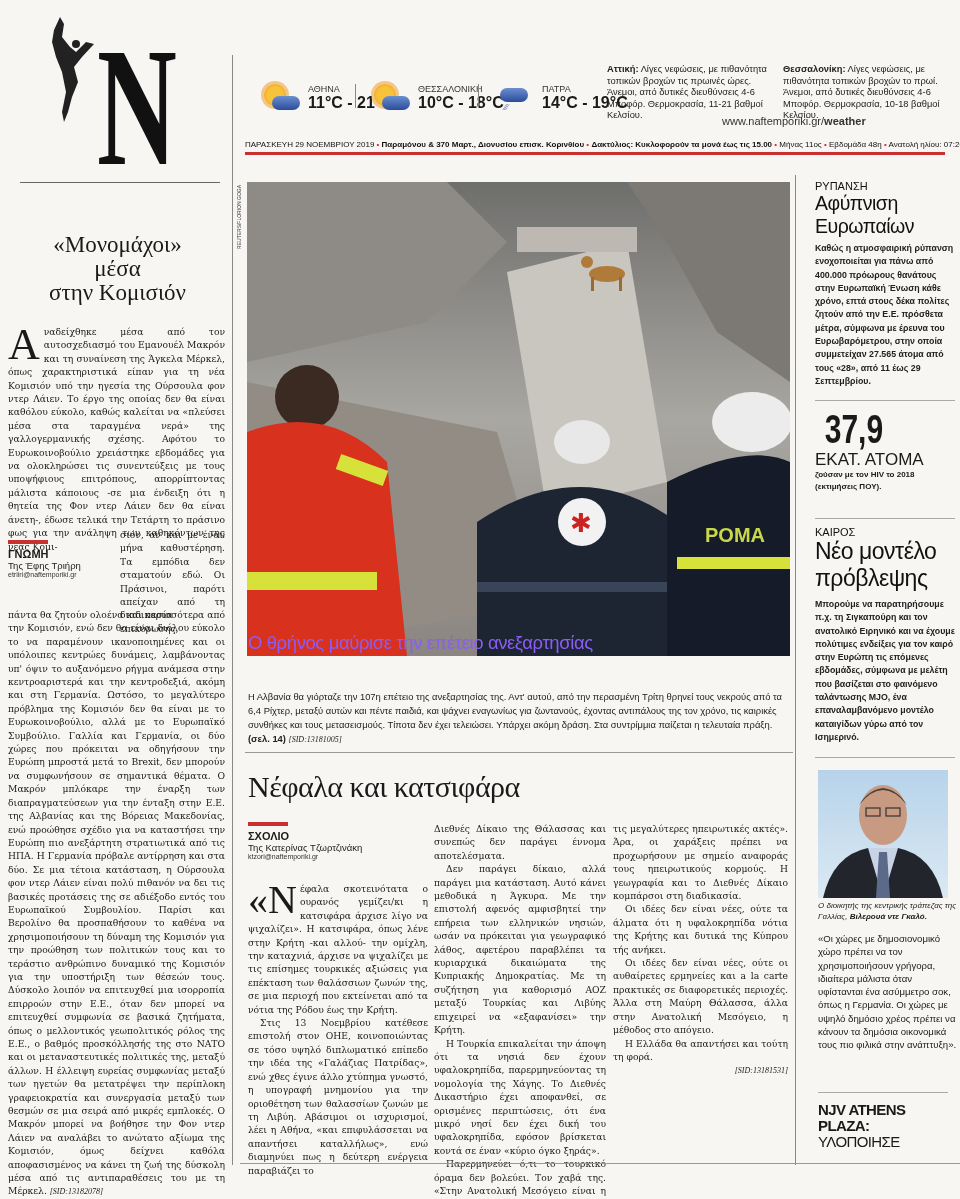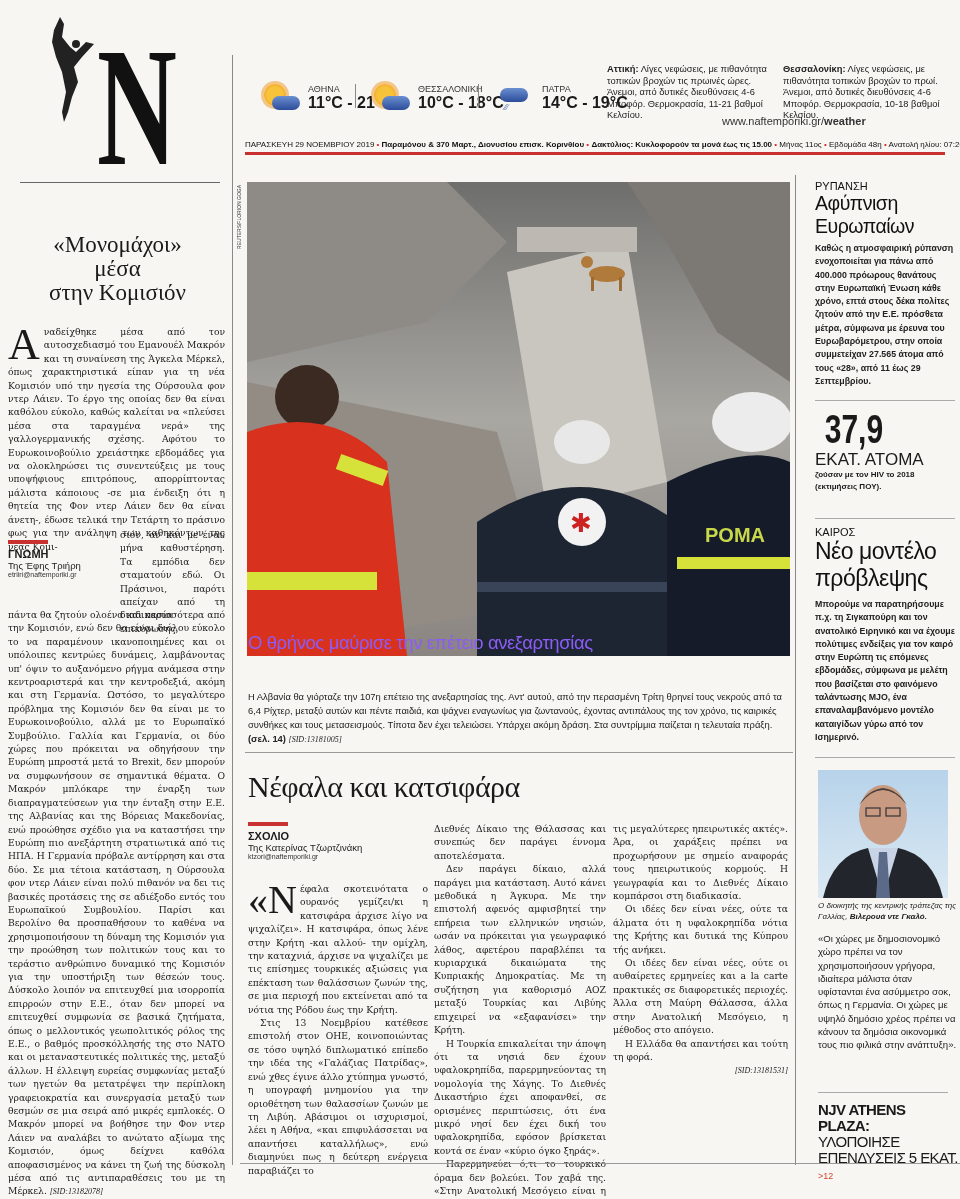--- a/index.html
+++ b/index.html
@@ -277,15 +277,14 @@
   </svg>
 </div>
 <div id="portrait-caption" class="abs">
   <span>Ο διοικητής της κεντρικής τράπεζας της Γαλλίας, </span><b>Βιλερουά ντε Γκαλό.</b>
 </div>
 <div id="quote" class="abs">«Οι χώρες με δημοσιονομικό χώρο πρέπει να τον χρησιμοποιήσουν γρήγορα, ιδιαίτερα μάλιστα όταν υφίστανται ένα ασύμμετρο σοκ, όπως η Γερμανία. Οι χώρες με υψηλό δημόσιο χρέος πρέπει να κάνουν τα δημόσια οικονομικά τους πιο φιλικά στην ανάπτυξη».</div>
 <div id="rule-r4" class="abs"></div>
 <div id="teaser" class="abs">
   <div><b>NJV ATHENS PLAZA:</b></div>
   <div>ΥΛΟΠΟΙΗΣΕ</div>
-  <div><span>ΕΠΕΝΔΥΣΕΙΣ 5 ΕΚΑΤ.</span> <span id="teaser-page">&gt;12</span></div>
 </div>
 <div id="bottom-rule" class="abs"></div>
 
 </body></html>

